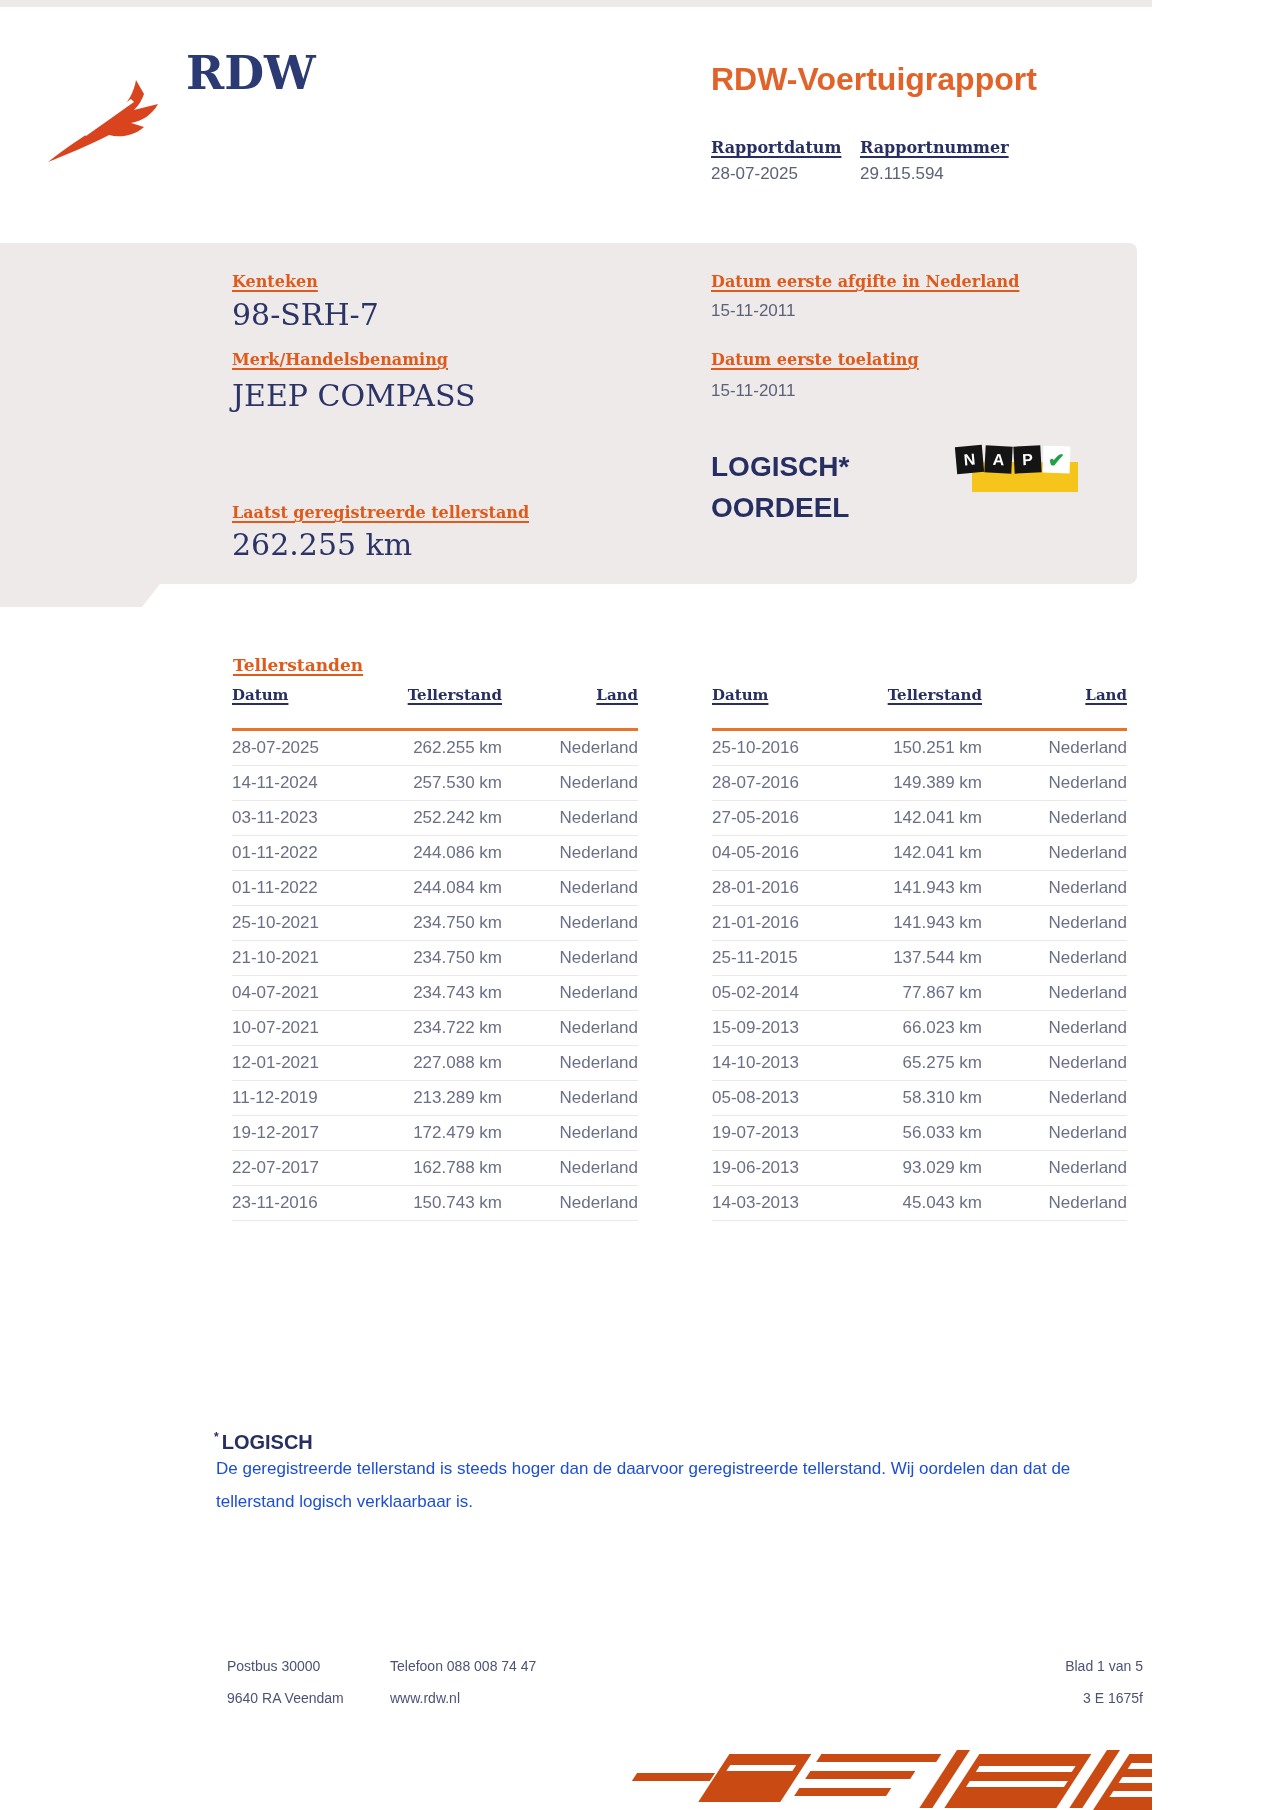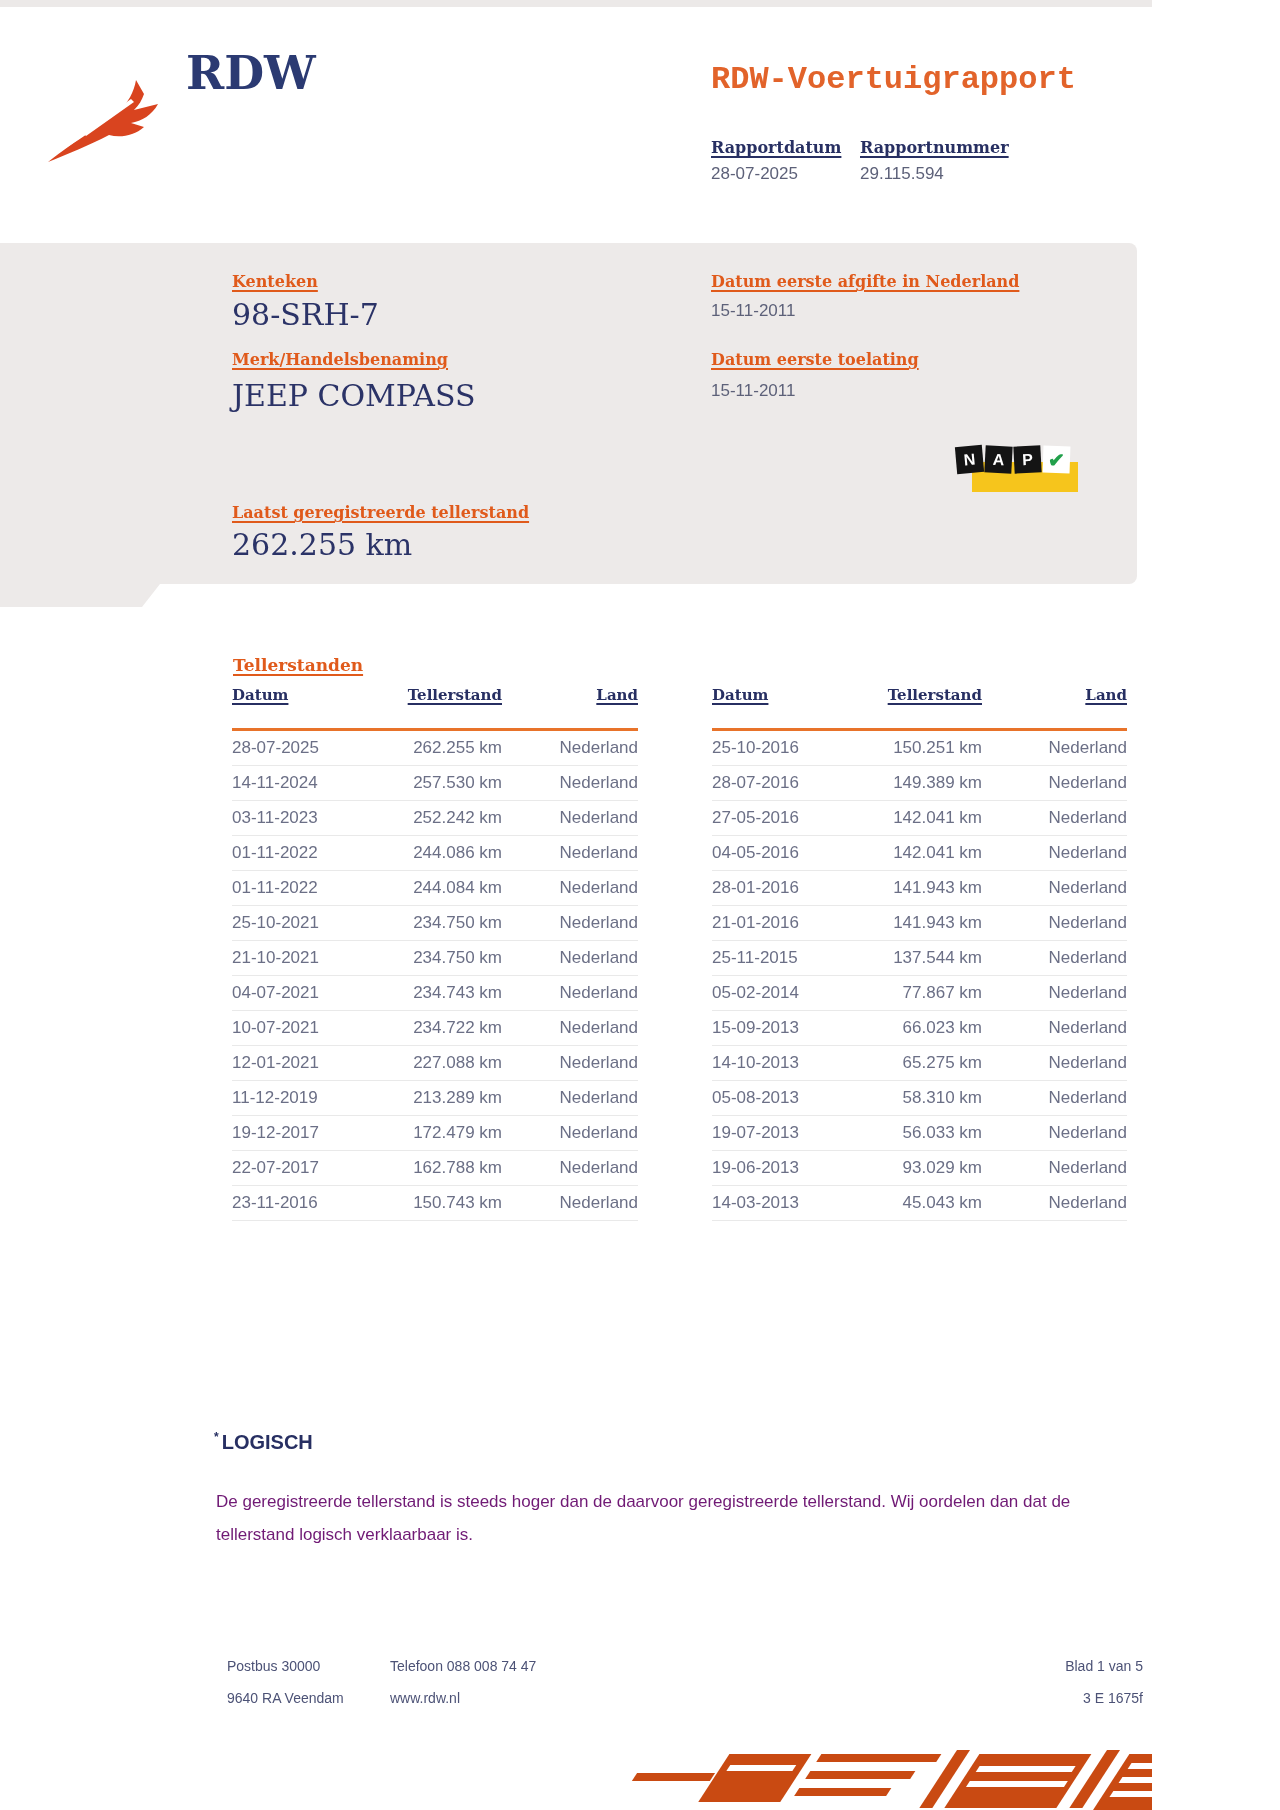--- a/index.html
+++ b/index.html
@@ -4,21 +4,21 @@
 <style>
   html,body{margin:0;padding:0;background:#fff;}
   .page{position:relative;width:1152px;height:1810px;background:#ffffff;overflow:hidden;
         font-family:"Liberation Sans",sans-serif;}
   .abs{position:absolute;}
   .topstrip{position:absolute;top:0;left:0;width:100%;height:7px;background:#ece9e8;}
 
   
   .wordmark{left:186px;top:50px;font-family:"DejaVu Serif",serif;font-weight:600;
             font-size:46px;color:#2b3a72;line-height:1;}
-  .doc-title{left:711px;top:62px;font-family:Liberation Mono, monospace;font-weight:700;
+  .doc-title{left:711px;top:62px;font-family:Liberation Sans, sans-serif;font-weight:700;
              font-size:32px;color:#e2632a;line-height:1.1;}
   .hlbl{font-family:"DejaVu Serif",serif;font-weight:bold;font-size:16px;color:#272f62;
         text-decoration:underline;text-decoration-thickness:2px;text-underline-offset:3px;}
   .hval{font-size:17px;color:#5d6179;}
 
   
   .panel-main{left:0;top:243px;width:1137px;height:341px;background:#edeae9;border-radius:0 8px 8px 0;}
   .panel-tab{left:0;top:584px;width:160px;height:23px;background:#edeae9;
              clip-path:polygon(0 0,100% 0,calc(100% - 18px) 100%,0 100%);}
   .olbl{font-family:"DejaVu Serif",serif;font-weight:bold;font-size:16px;color:#e05a1b;
@@ -48,21 +48,21 @@
          border-bottom:3px solid #e8732a;}
   .thead span{font-family:"DejaVu Serif",serif;font-weight:bold;font-size:15px;color:#272f62;
               text-decoration:underline;text-decoration-thickness:2px;text-underline-offset:3px;}
   .c-stand,.c-land{text-align:right;}
   .trow{display:grid;grid-template-columns:142px 128px 1fr;height:34px;align-items:center;
         border-bottom:1px solid #e9e9e9;}
 
   
   .note-title{left:214px;top:1430px;font-size:20px;font-weight:bold;color:#272f62;}
   .note-title sup{font-size:12px;vertical-align:8px;margin-right:3px;}
-  .note-text{left:216px;top:1485px;width:880px;font-size:17px;color:#701a75;line-height:33px;}
+  .note-text{left:216px;top:1452px;width:880px;font-size:17px;color:#1d4ed8;line-height:33px;}
 
   
   .foot{font-size:14px;color:#4c5276;line-height:1;}
 
   svg{display:block;}
 </style>
 </head>
 <body>
 
 <div class="page">
@@ -89,20 +89,24 @@
   <div class="abs olbl" style="left:232px;top:272px">Kenteken</div>
   <div class="abs bigval" style="left:232px;top:298px">98-SRH-7</div>
   <div class="abs olbl" style="left:232px;top:350px">Merk/Handelsbenaming</div>
   <div class="abs bigval" style="left:232px;top:379px">JEEP COMPASS</div>
 
   <div class="abs olbl" style="left:711px;top:272px">Datum eerste afgifte in Nederland</div>
   <div class="abs hval" style="left:711px;top:301px">15-11-2011</div>
   <div class="abs olbl" style="left:711px;top:350px">Datum eerste toelating</div>
   <div class="abs hval" style="left:711px;top:381px">15-11-2011</div>
 
+  <div class="abs oordeel">
+    <div>LOGISCH*</div>
+    <div>OORDEEL</div>
+  </div>
 
   <div class="abs nap">
     <div class="nap-bar"></div>
     <div class="nap-tiles">
       <span class="nap-tile t1">N</span>
       <span class="nap-tile t2">A</span>
       <span class="nap-tile t3">P</span>
       <span class="nap-check">✔</span>
     </div>
   </div>

